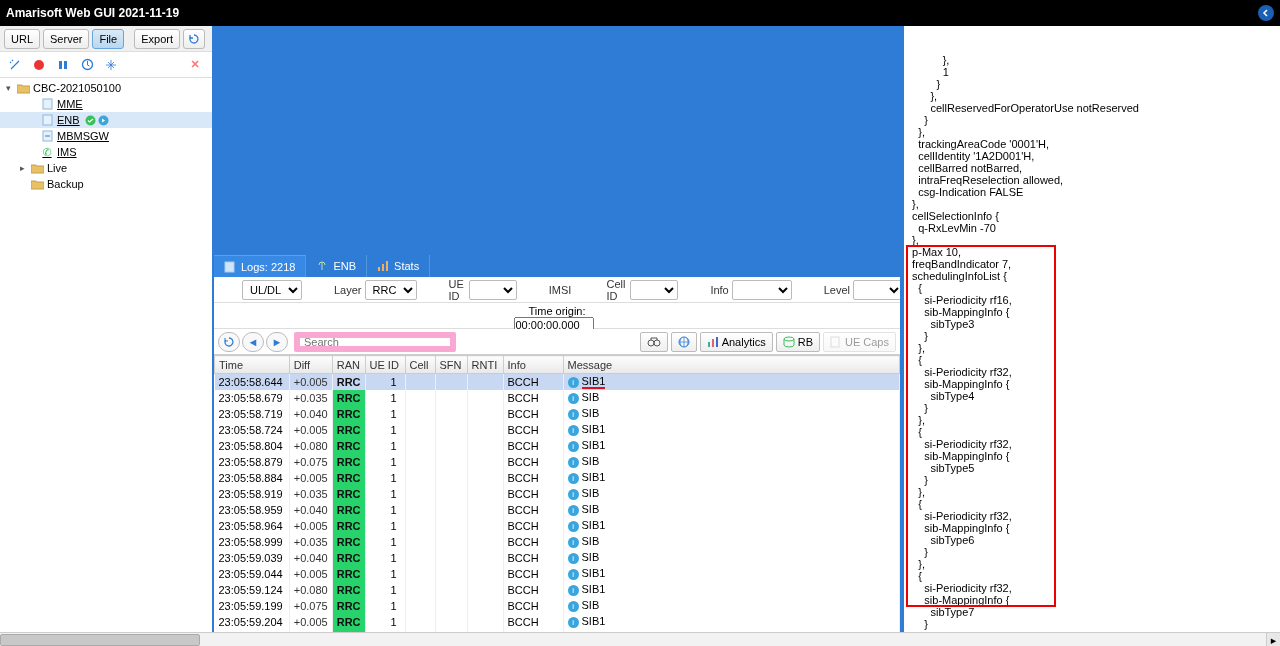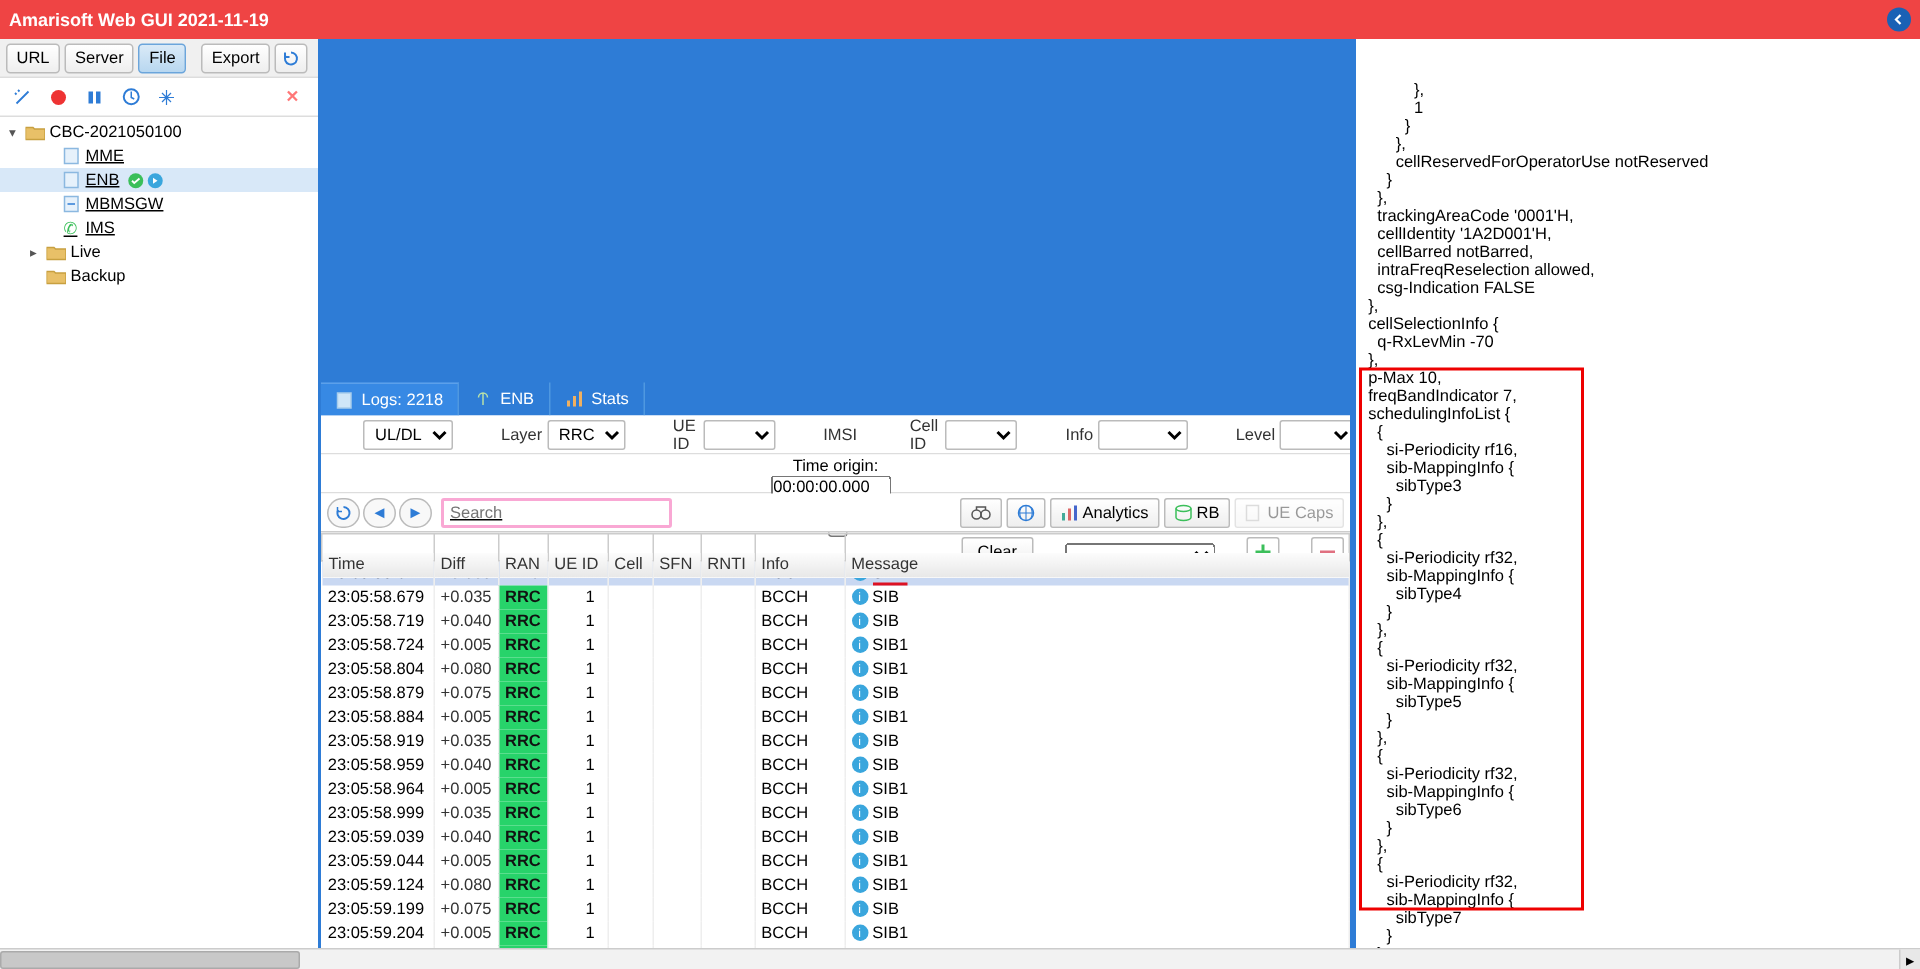--- a/index.html
+++ b/index.html
@@ -1,19 +1,19 @@
 <!DOCTYPE html>
 <html><head>
 <meta charset="utf-8">
 <style>
 * { margin:0; padding:0; box-sizing:border-box; font-family:Arial,Helvetica,sans-serif; font-size:11px; }
 body { background:#fff; overflow:hidden; }
 
 
-#topbar { height:26px; background:#ef4444; color:#fff; display:flex; align-items:center; padding:0 6px; }
+#topbar { height:26px; background:#000000; color:#fff; display:flex; align-items:center; padding:0 6px; }
 #topbar .title { font-size:12px; font-weight:bold; margin-right:auto; }
 #topbar .collapse { width:16px; height:16px; border-radius:50%; background:#1a61b5; color:#fff; display:flex; align-items:center; justify-content:center; cursor:pointer; }
 .tabbar { flex:1; height:26px; background:#2e7cd6; display:flex; align-items:flex-end; }
 .tabbar .tab { height:22px; display:flex; align-items:center; padding:0 10px; color:#fff; border-right:1px solid #4f98e0; cursor:pointer; }
 .tabbar .tab.active { background:#3789e4; border-top:1px solid #5ca0ea; }
 .tabbar .tab .ticon { margin-right:5px; display:inline-flex; width:12px; height:12px; }
 
 
 #main { display:flex; height:calc(100vh - 26px - 14px); }
 
@@ -41,29 +41,29 @@
 .filterbar label { color:#333; margin-right:3px; }
 .filterbar select, .filterbar input[type=text] { height:20px; border:1px solid #bbb; border-radius:2px; padding:0 3px; background:#fff; }
 .filterbar select { min-width:48px; }
 .originbar { height:26px; background:#fff; border-bottom:1px solid #ddd; display:flex; align-items:center; padding:2px 4px;flex-direction:column; }
 .originbar .right { margin-left:auto; display:flex; align-items:flex-end; gap:21px; }
 .originbar button.clear { height:20px; padding:0 10px; border:1px solid #bbb; background:linear-gradient(#fff,#eee); border-radius:2px; cursor:pointer; }
 .originbar .pickbtn { width:22px; height:20px; border:1px solid #bbb; border-radius:2px; background:#fff; cursor:pointer; display:flex; align-items:center; justify-content:center; }
 
 .searchbar { height:26px; background:#fff; border-bottom:1px solid #ccc; display:flex; align-items:center; padding:2px 4px; }
 .searchbar .nav { width:22px; height:20px; border:1px solid #bbb; border-radius:10px; background:#f8f8f8; margin-right:2px; cursor:pointer; display:flex; align-items:center; justify-content:center; color:#2e7cd6; }
-.searchbar input.search { flex:0 0 150px; height:20px; border:2px solid #f9a8d4; border-radius:2px; padding:0 4px; margin-left:4px;text-decoration:underline; }
+.searchbar input.search { flex:0 0 150px; height:20px; border:6px solid #f9a8d4; border-radius:2px; padding:0 4px; margin-left:4px; }
 .searchbar .sp { flex:1; }
 .searchbar .btn { height:20px; padding:0 6px; border:1px solid #bbb; border-radius:2px; margin-left:3px; background:linear-gradient(#fff,#eee); cursor:pointer; display:flex; align-items:center; gap:3px; }
 .searchbar .btn.disabled { opacity:.4; cursor:default; }
 .searchbar .dico { width:12px; height:12px; display:inline-block; }
 
 .tablewrap { flex:1; overflow:auto; position:relative; }
 table.logs { width:100%; border-collapse:collapse; }
-table.logs th { height:18px; background:linear-gradient(#fdfdfd,#e8e8e8); border:1px solid #ccc; font-weight:normal; color:#333; padding:0 4px; text-align:left; position:sticky; top:12px; }
+table.logs th { height:18px; background:linear-gradient(#fdfdfd,#e8e8e8); border:1px solid #ccc; font-weight:normal; color:#333; padding:0 4px; text-align:left; position:sticky; top:0; }
 table.logs td { height:16px; border-right:1px solid #eee; padding:0 4px; white-space:nowrap; }
 table.logs td.time { text-align:left; padding-right:6px; }
 table.logs td.diff { text-align:right; color:#333; }
 table.logs td.ran { text-align:center; font-weight:bold; }
 table.logs td.ueid { text-align:right; padding-right:8px; }
 table.logs td.cell { text-align:center; }
 table.logs td.info { }
 table.logs td.msg { }
 .msgico { display:inline-block; width:11px; height:11px; border-radius:50%; background:#3aa6dd; color:#fff; font-size:8px; text-align:center; line-height:11px; margin-right:3px; vertical-align:middle; }
 table.logs tbody tr.selected td { background:#c9d8f2 !important; }

